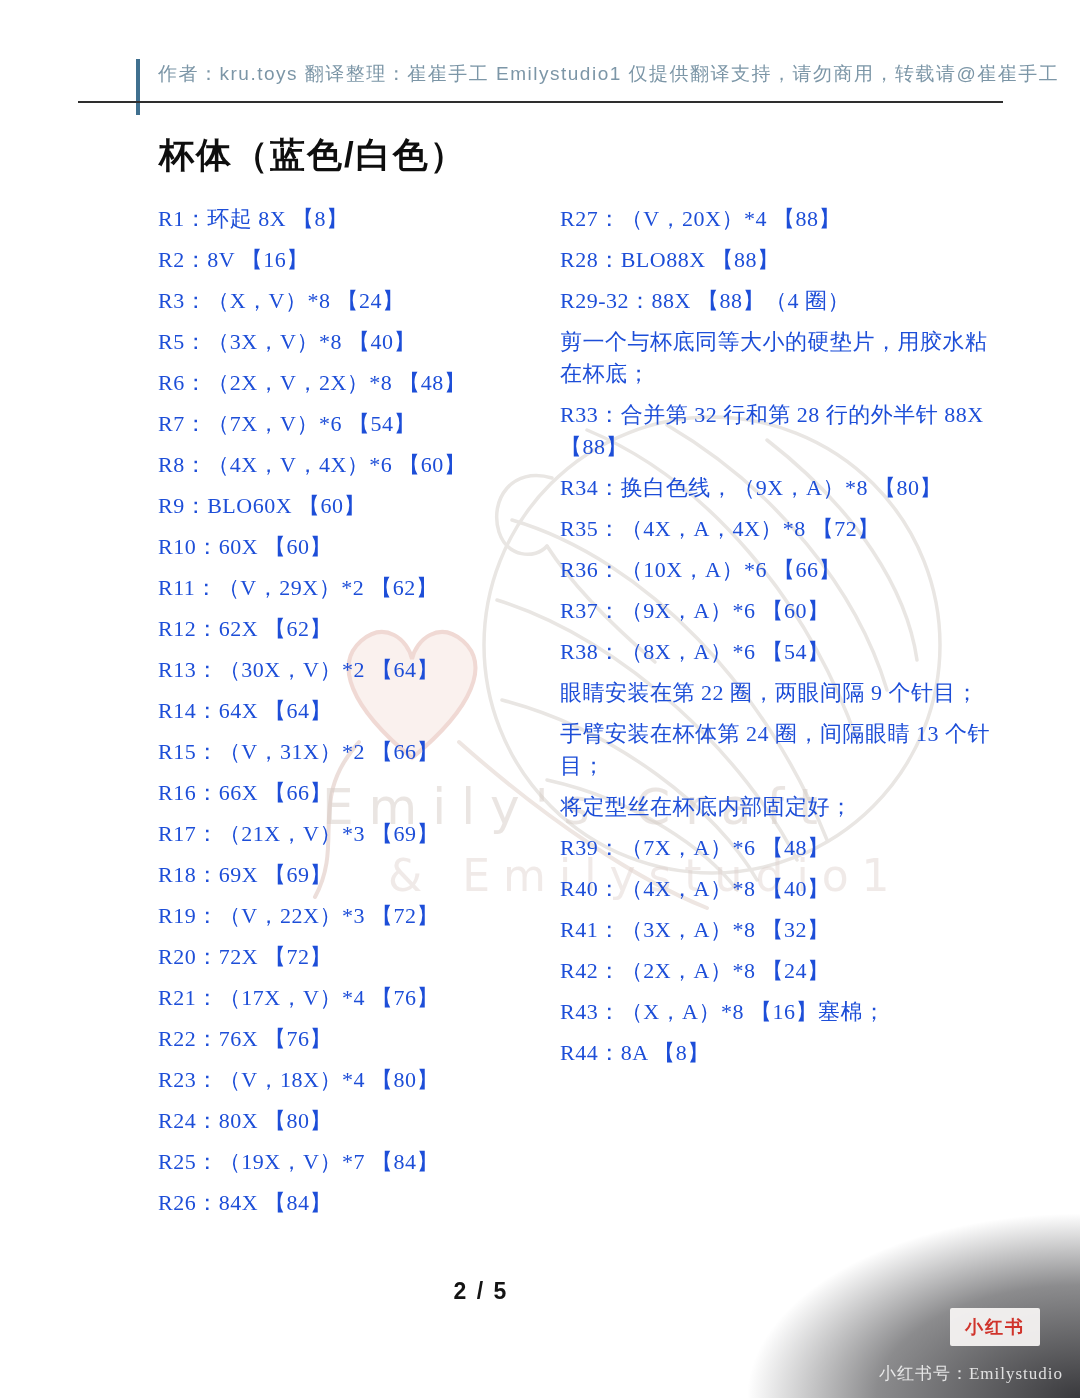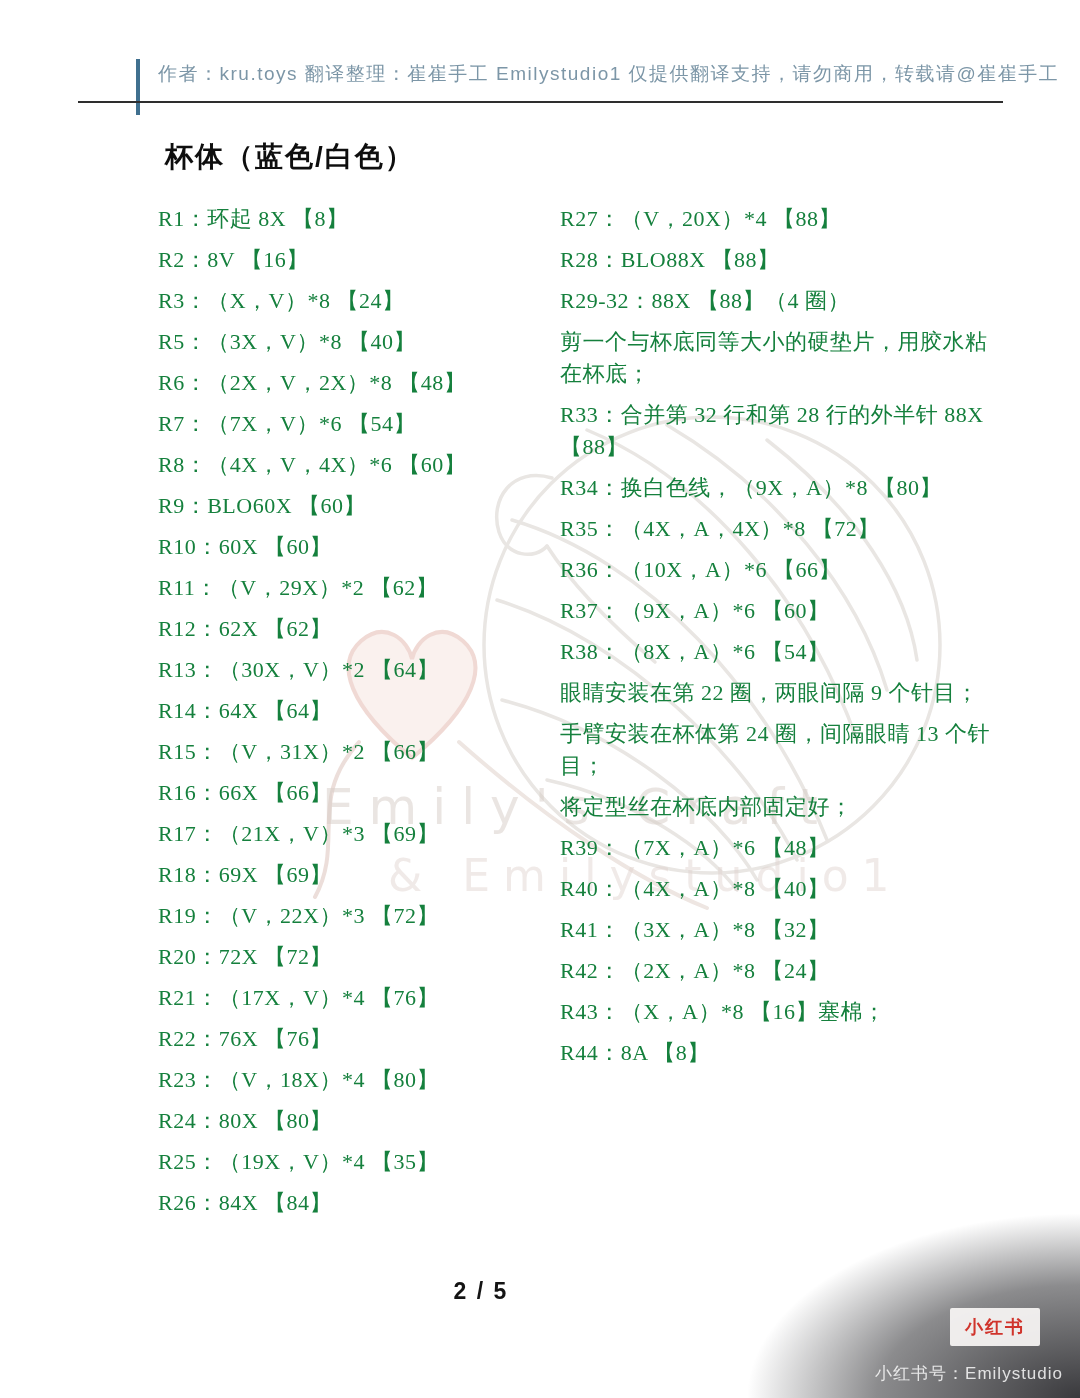--- a/index.html
+++ b/index.html
@@ -10,26 +10,26 @@
   
   .credit{
     position:absolute;left:158px;top:61px;width:860px;
     font-family:"Liberation Sans", sans-serif;
     font-size:19px;letter-spacing:1.5px;color:#7c96a7;white-space:nowrap;
   }
   .vbar{position:absolute;left:136px;top:59px;width:4px;height:56px;background:#40708f;}
   .rule{position:absolute;left:78px;top:101px;width:925px;height:2px;background:#2e2e2e;}
   
   .title{
-    position:absolute;left:155px;top:128px;margin:10px;
+    position:absolute;left:155px;top:128px;margin:4px;
     font-family:"Liberation Sans", sans-serif;
-    font-size:28px;font-weight:800;letter-spacing:2px;color:#0e0e0e;
+    font-size:35px;font-weight:800;letter-spacing:2px;color:#0e0e0e;
   }
   
-  .col{position:absolute;top:203px;color:#15803d;}
+  .col{position:absolute;top:203px;color:#1d4ed8;}
   .col-left{left:158px;width:398px;}
   .col-right{left:560px;width:444px;}
   .row{
     font-size:22px;line-height:32px;margin-bottom:9px;letter-spacing:0.5px;
     font-family:"Liberation Serif", serif;
   }
   
   .wm{position:absolute;left:0;top:0;width:1080px;height:1398px;pointer-events:none;z-index:-1;padding-left:7px;}
   .wm-text1{
     position:absolute;left:322px;top:778px;
@@ -54,21 +54,21 @@
   }
   .xhs-badge{
     position:absolute;right:40px;bottom:52px;
     background:rgba(248,246,245,0.92);color:#d0342c;
     font-family:"Liberation Sans", sans-serif;
     font-size:18px;font-weight:bold;letter-spacing:2px;
     padding:7px 15px;border-radius:2px;
   }
   .xhs-account{
     position:absolute;right:17px;bottom:13px;
-    font-family:Liberation Sans, sans-serif;
+    font-family:Liberation Serif, serif;
     font-size:17px;letter-spacing:1px;color:rgba(255,255,255,0.82);white-space:nowrap;
   }
 </style>
 </head>
 <body>
 
 <div class="wm">
   <svg width="1080" height="1398" viewBox="0 0 1080 1398" xmlns="http://www.w3.org/2000/svg">
     <g fill="none" stroke="#e9e6e3" stroke-width="3.5" stroke-linecap="round">
 
@@ -118,21 +118,21 @@
     <div class="row">R15：（V，31X）*2 【66】</div>
     <div class="row">R16：66X 【66】</div>
     <div class="row">R17：（21X，V）*3 【69】</div>
     <div class="row">R18：69X 【69】</div>
     <div class="row">R19：（V，22X）*3 【72】</div>
     <div class="row">R20：72X 【72】</div>
     <div class="row">R21：（17X，V）*4 【76】</div>
     <div class="row">R22：76X 【76】</div>
     <div class="row">R23：（V，18X）*4 【80】</div>
     <div class="row">R24：80X 【80】</div>
-    <div class="row">R25：（19X，V）*4 【35】</div>
+    <div class="row">R25：（19X，V）*7 【84】</div>
     <div class="row">R26：84X 【84】</div>
   </div>
 <div class="col col-right">
     <div class="row">R27：（V，20X）*4 【88】</div>
     <div class="row">R28：BLO88X 【88】</div>
     <div class="row">R29-32：88X 【88】（4 圈）</div>
     <div class="row">剪一个与杯底同等大小的硬垫片，用胶水粘在杯底；</div>
     <div class="row">R33：合并第 32 行和第 28 行的外半针 88X 【88】</div>
     <div class="row">R34：换白色线，（9X，A）*8 【80】</div>
     <div class="row">R35：（4X，A，4X）*8 【72】</div>

